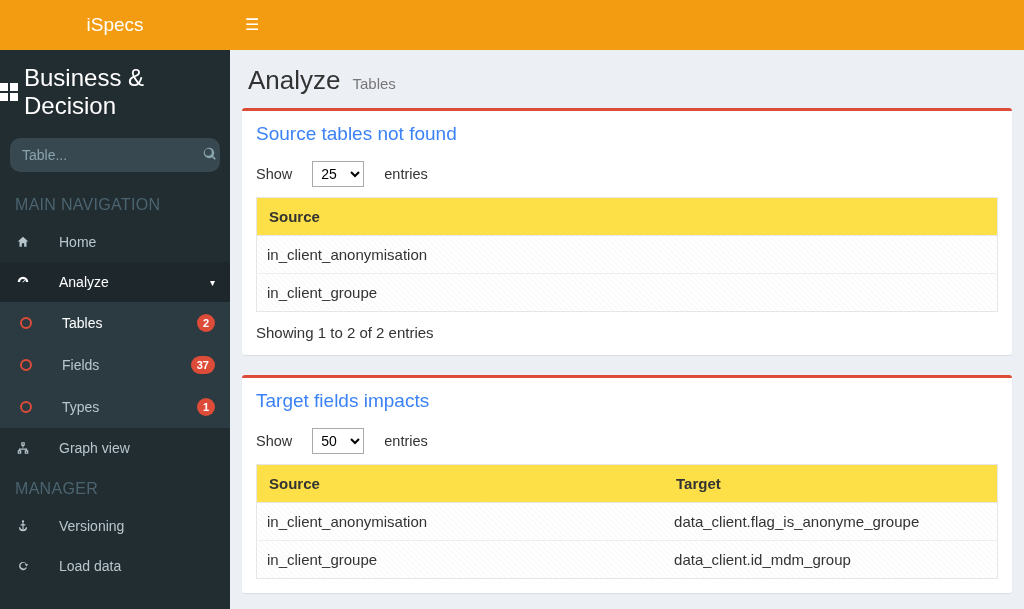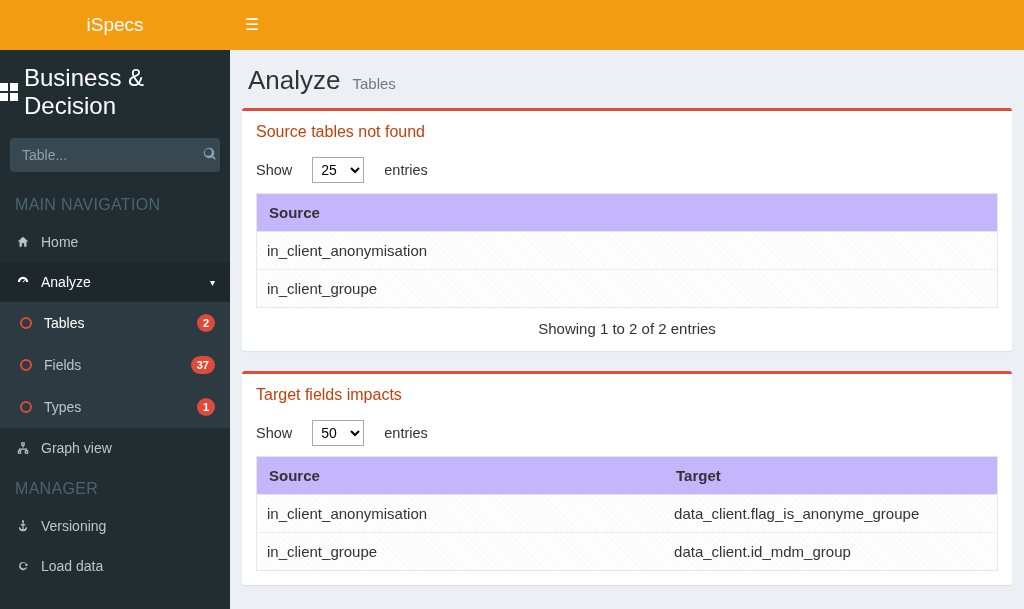--- a/index.html
+++ b/index.html
@@ -11,57 +11,57 @@
 .topbar-main { flex: 1; display: flex; align-items: center; padding: 0 15px; }
 .hamburger { color: #fff; font-size: 16px; cursor: pointer; line-height: 1; }
 
 .layout { display: flex; height: calc(609px - 50px); }
 
 .sidebar { width: 230px; background: #222d32; color: #b8c7ce; display: flex; flex-direction: column; }
 .brand { color: #fff; font-size: 24px; padding: 14px 0 10px; display: flex; align-items: center; gap: 6px; font-weight: 300; }
 .brand-grid { display: inline-grid; grid-template-columns: 8px 8px; grid-template-rows: 8px 8px; gap: 2px; }
 .brand-grid span { background: #fff; }
 .search-wrap { padding: 8px 10px 12px; }
-.search-box { display: flex; align-items: center; background: #374850; border-radius: 4px; padding: 0 12px; height: 34px; }
+.search-box { display: flex; align-items: center; background: #374850; border-radius: 10px; padding: 0 12px; height: 34px; }
 .search-box input { flex: 1; background: transparent; border: none; outline: none; color: #b8c7ce; font-size: 14px; }
 .search-box input::placeholder { color: #8aa4af; }
 .search-icon { color: #8aa4af; font-size: 14px; }
 
 .nav-header { color: #4b646f; padding: 12px 15px 8px; font-size: 16px; letter-spacing: 0.3px; }
-.nav-item { display: flex; align-items: center; padding: 12px 15px; color: #b8c7ce; cursor: pointer; gap: 10px; font-size: 14px; }
+.nav-item { display: flex; align-items: center; padding: 12px 15px; color: #b8c7ce; cursor: pointer; gap: 28px; font-size: 14px; }
 .nav-item.active { background: #1e282c; color: #fff; }
 .nav-item .chev { margin-left: auto; font-size: 10px; }
 .nav-icon { width: 16px; text-align: center; font-size: 14px; display: inline-flex; align-items: center; justify-content: center; }
 
 .nav-sub { background: #2c3b41; }
 .nav-sub .nav-item { padding-left: 18px; font-size: 14px; }
 .nav-sub .nav-item.current { color: #fff; }
 .badge { margin-left: auto; background: #dd4b39; color: #fff; border-radius: 9px; font-size: 11px; min-width: 18px; height: 18px; display: inline-flex; align-items: center; justify-content: center; padding: 0 6px; font-weight: 700; }
 
 .ring { width: 12px; height: 12px; border: 2px solid #dd4b39; border-radius: 50%; display: inline-block; }
 
 .content { flex: 1; overflow-y: auto; }
 .content-header { padding: 15px 18px 12px; display: flex; align-items: baseline; gap: 12px; }
 .content-header h1 { font-size: 26px; font-weight: 400; color: #333; }
 .content-header small { color: #777; font-size: 15px; font-weight: 300; }
 
 .box { background: #fff; margin: 0 12px 20px; border-top: 3px solid #dd4b39; border-radius: 3px; box-shadow: 0 1px 1px rgba(0,0,0,0.08); }
 .box-header { padding: 12px 14px 6px; }
-.box-title { font-size: 16px; color: #c2410c; font-weight: 400; }
+.box-title { font-size: 19px; color: #3b82f6; font-weight: 400; }
 .box-body { padding: 10px 14px 14px; }
 
 .dt-length { display: flex; align-items: center; gap: 20px; margin-bottom: 10px; font-size: 14.5px; color: #333; }
 .dt-length select { border: 1px solid #aaa; background: #fff; height: 26px; font-size: 14px; padding: 0 4px; width: 52px; }
 
 table.data { width: 100%; border-collapse: collapse; border: 1px solid #e6e6e6; }
-table.data th { text-align: left; padding: 10px 12px; border-bottom: 1px solid #e6e6e6; background: #c4b5fd; font-weight: 700; font-size: 15px; }
+table.data th { text-align: left; padding: 10px 12px; border-bottom: 1px solid #e6e6e6; background: #fde047; font-weight: 700; font-size: 15px; }
 table.data td { padding: 10px 10px; border-top: 1px solid #eee; font-size: 15px; }
 table.data tbody tr { background-image: repeating-linear-gradient(45deg, rgba(0,0,0,0.015), rgba(0,0,0,0.015) 2px, transparent 2px, transparent 4px); }
 
-.dt-info { margin-top: 12px; font-size: 15px; color: #333; text-align: center; }
+.dt-info { margin-top: 12px; font-size: 15px; color: #333; }
 
 
 .nav-icon svg { width: 14px; height: 14px; fill: currentColor; }
 </style>
 </head>
 <body>
 
 <div class="topbar">
   <div class="topbar-logo">
     <span>i</span>

